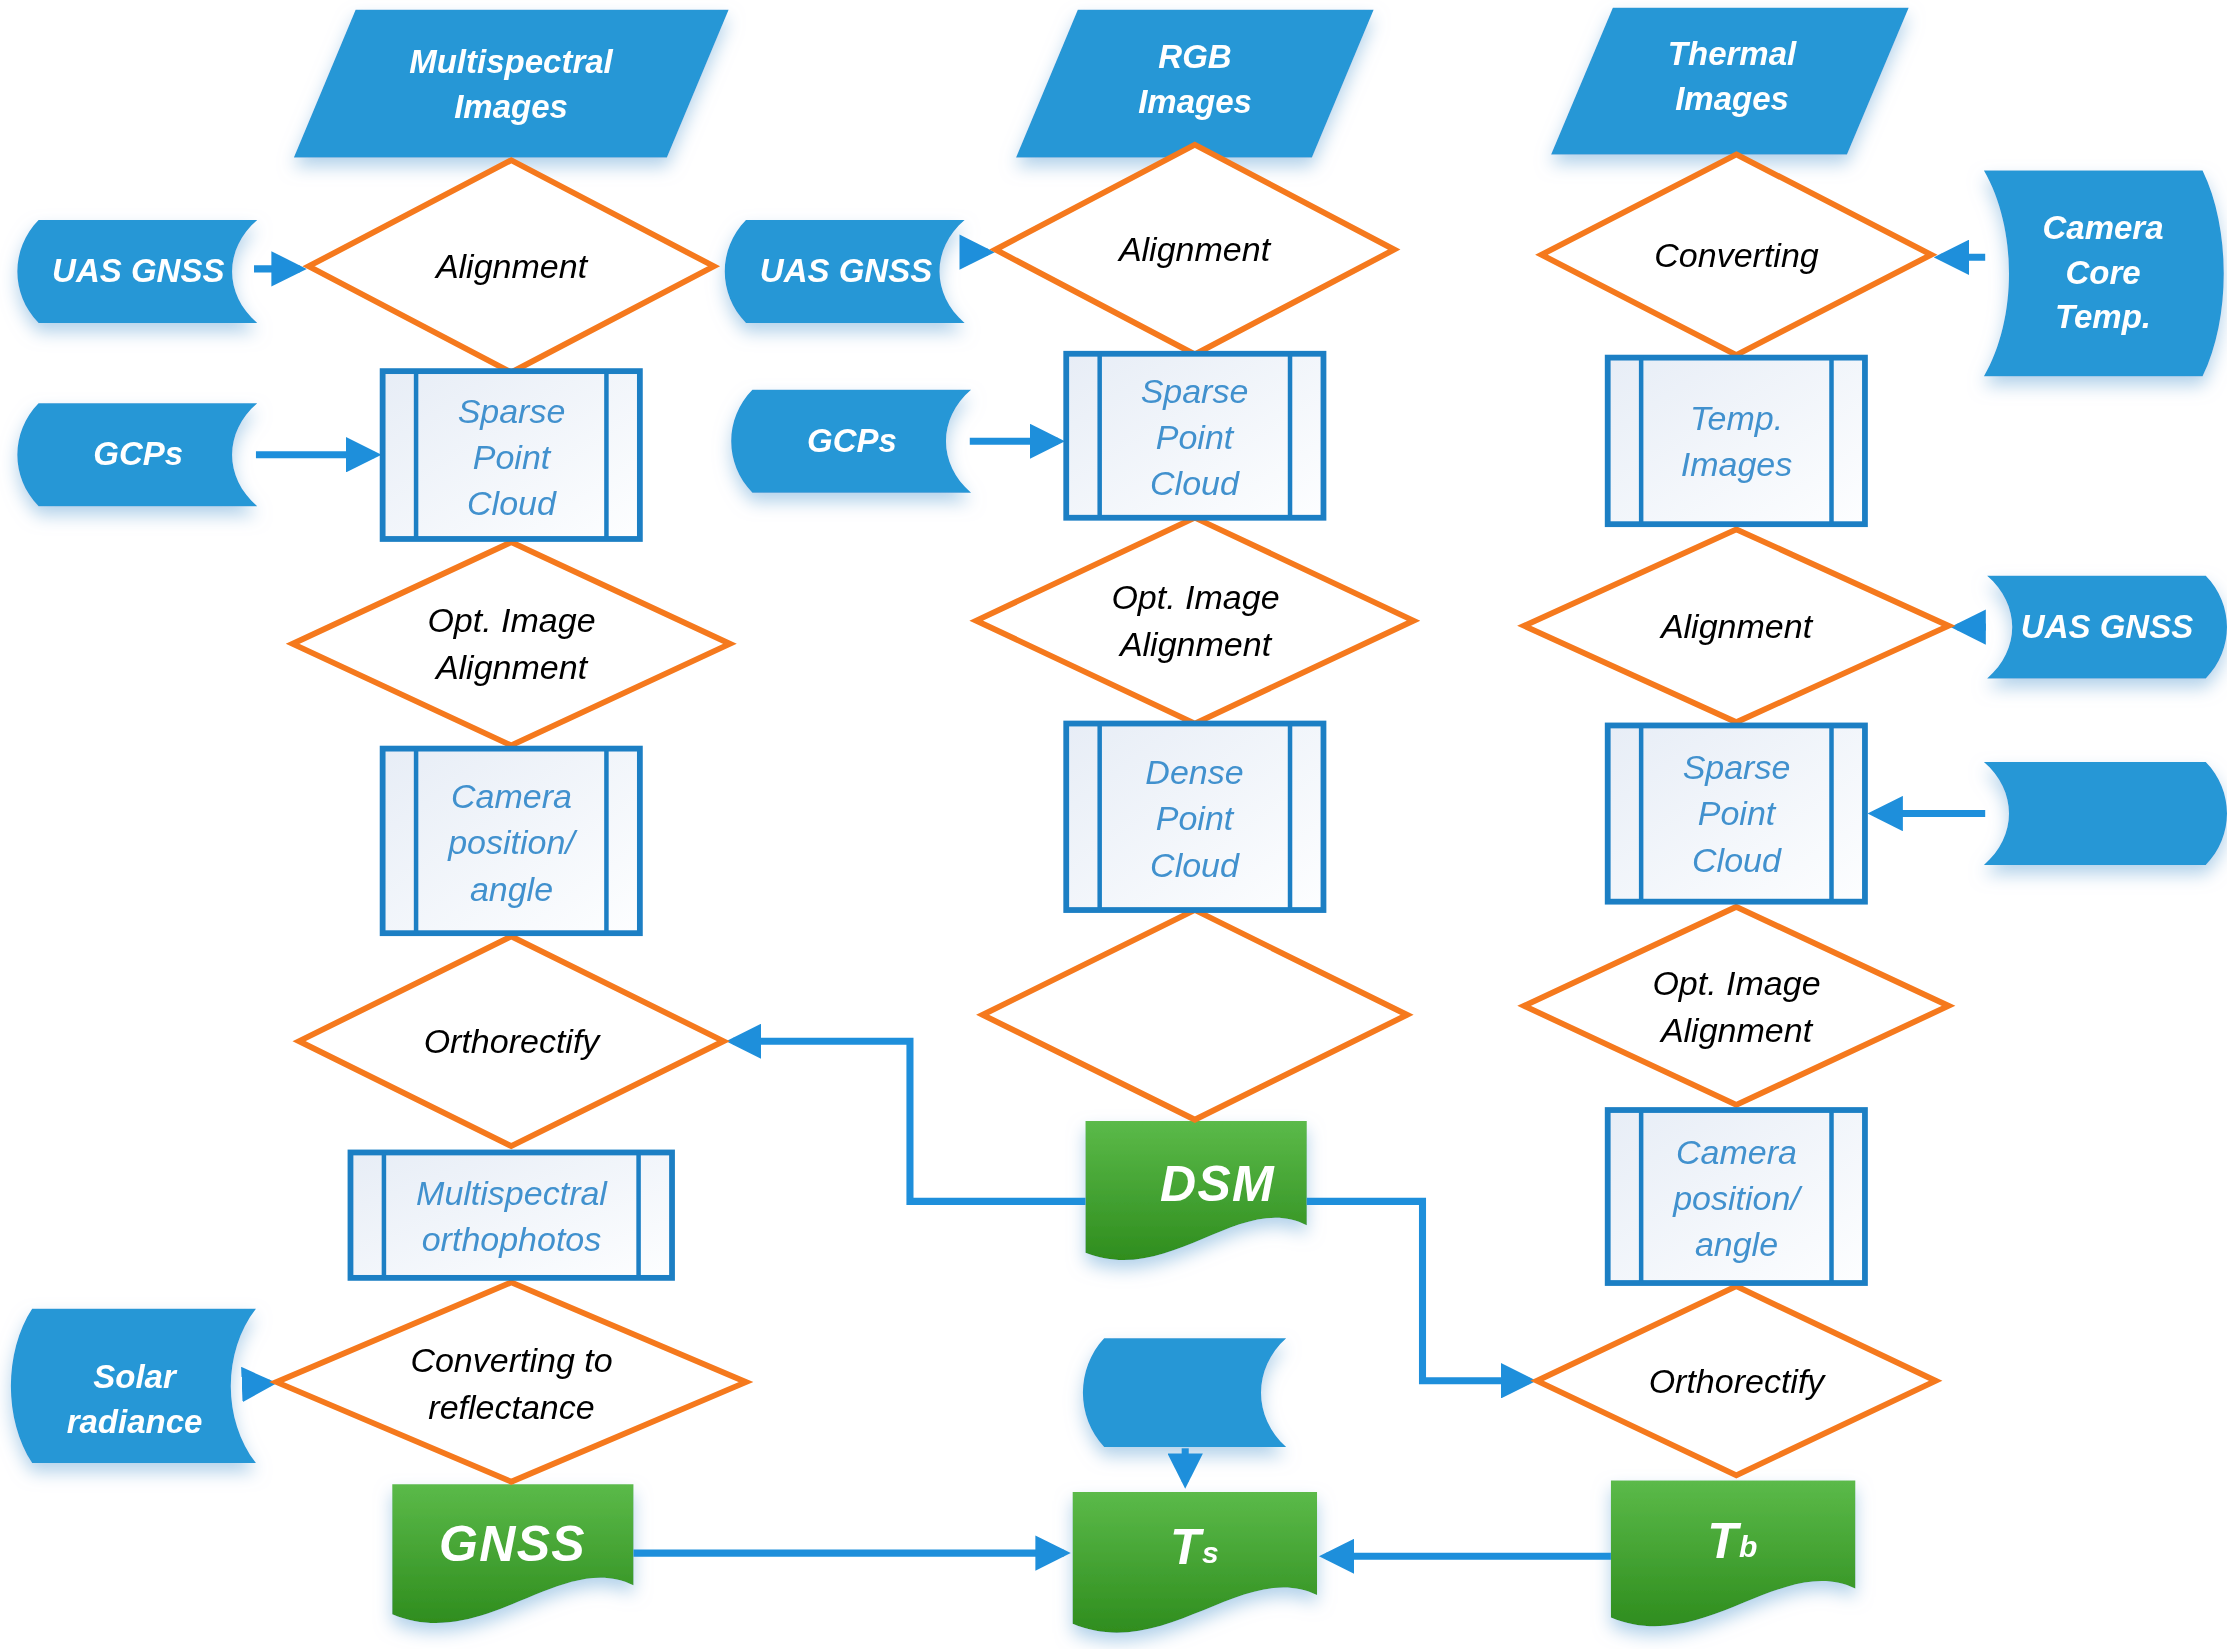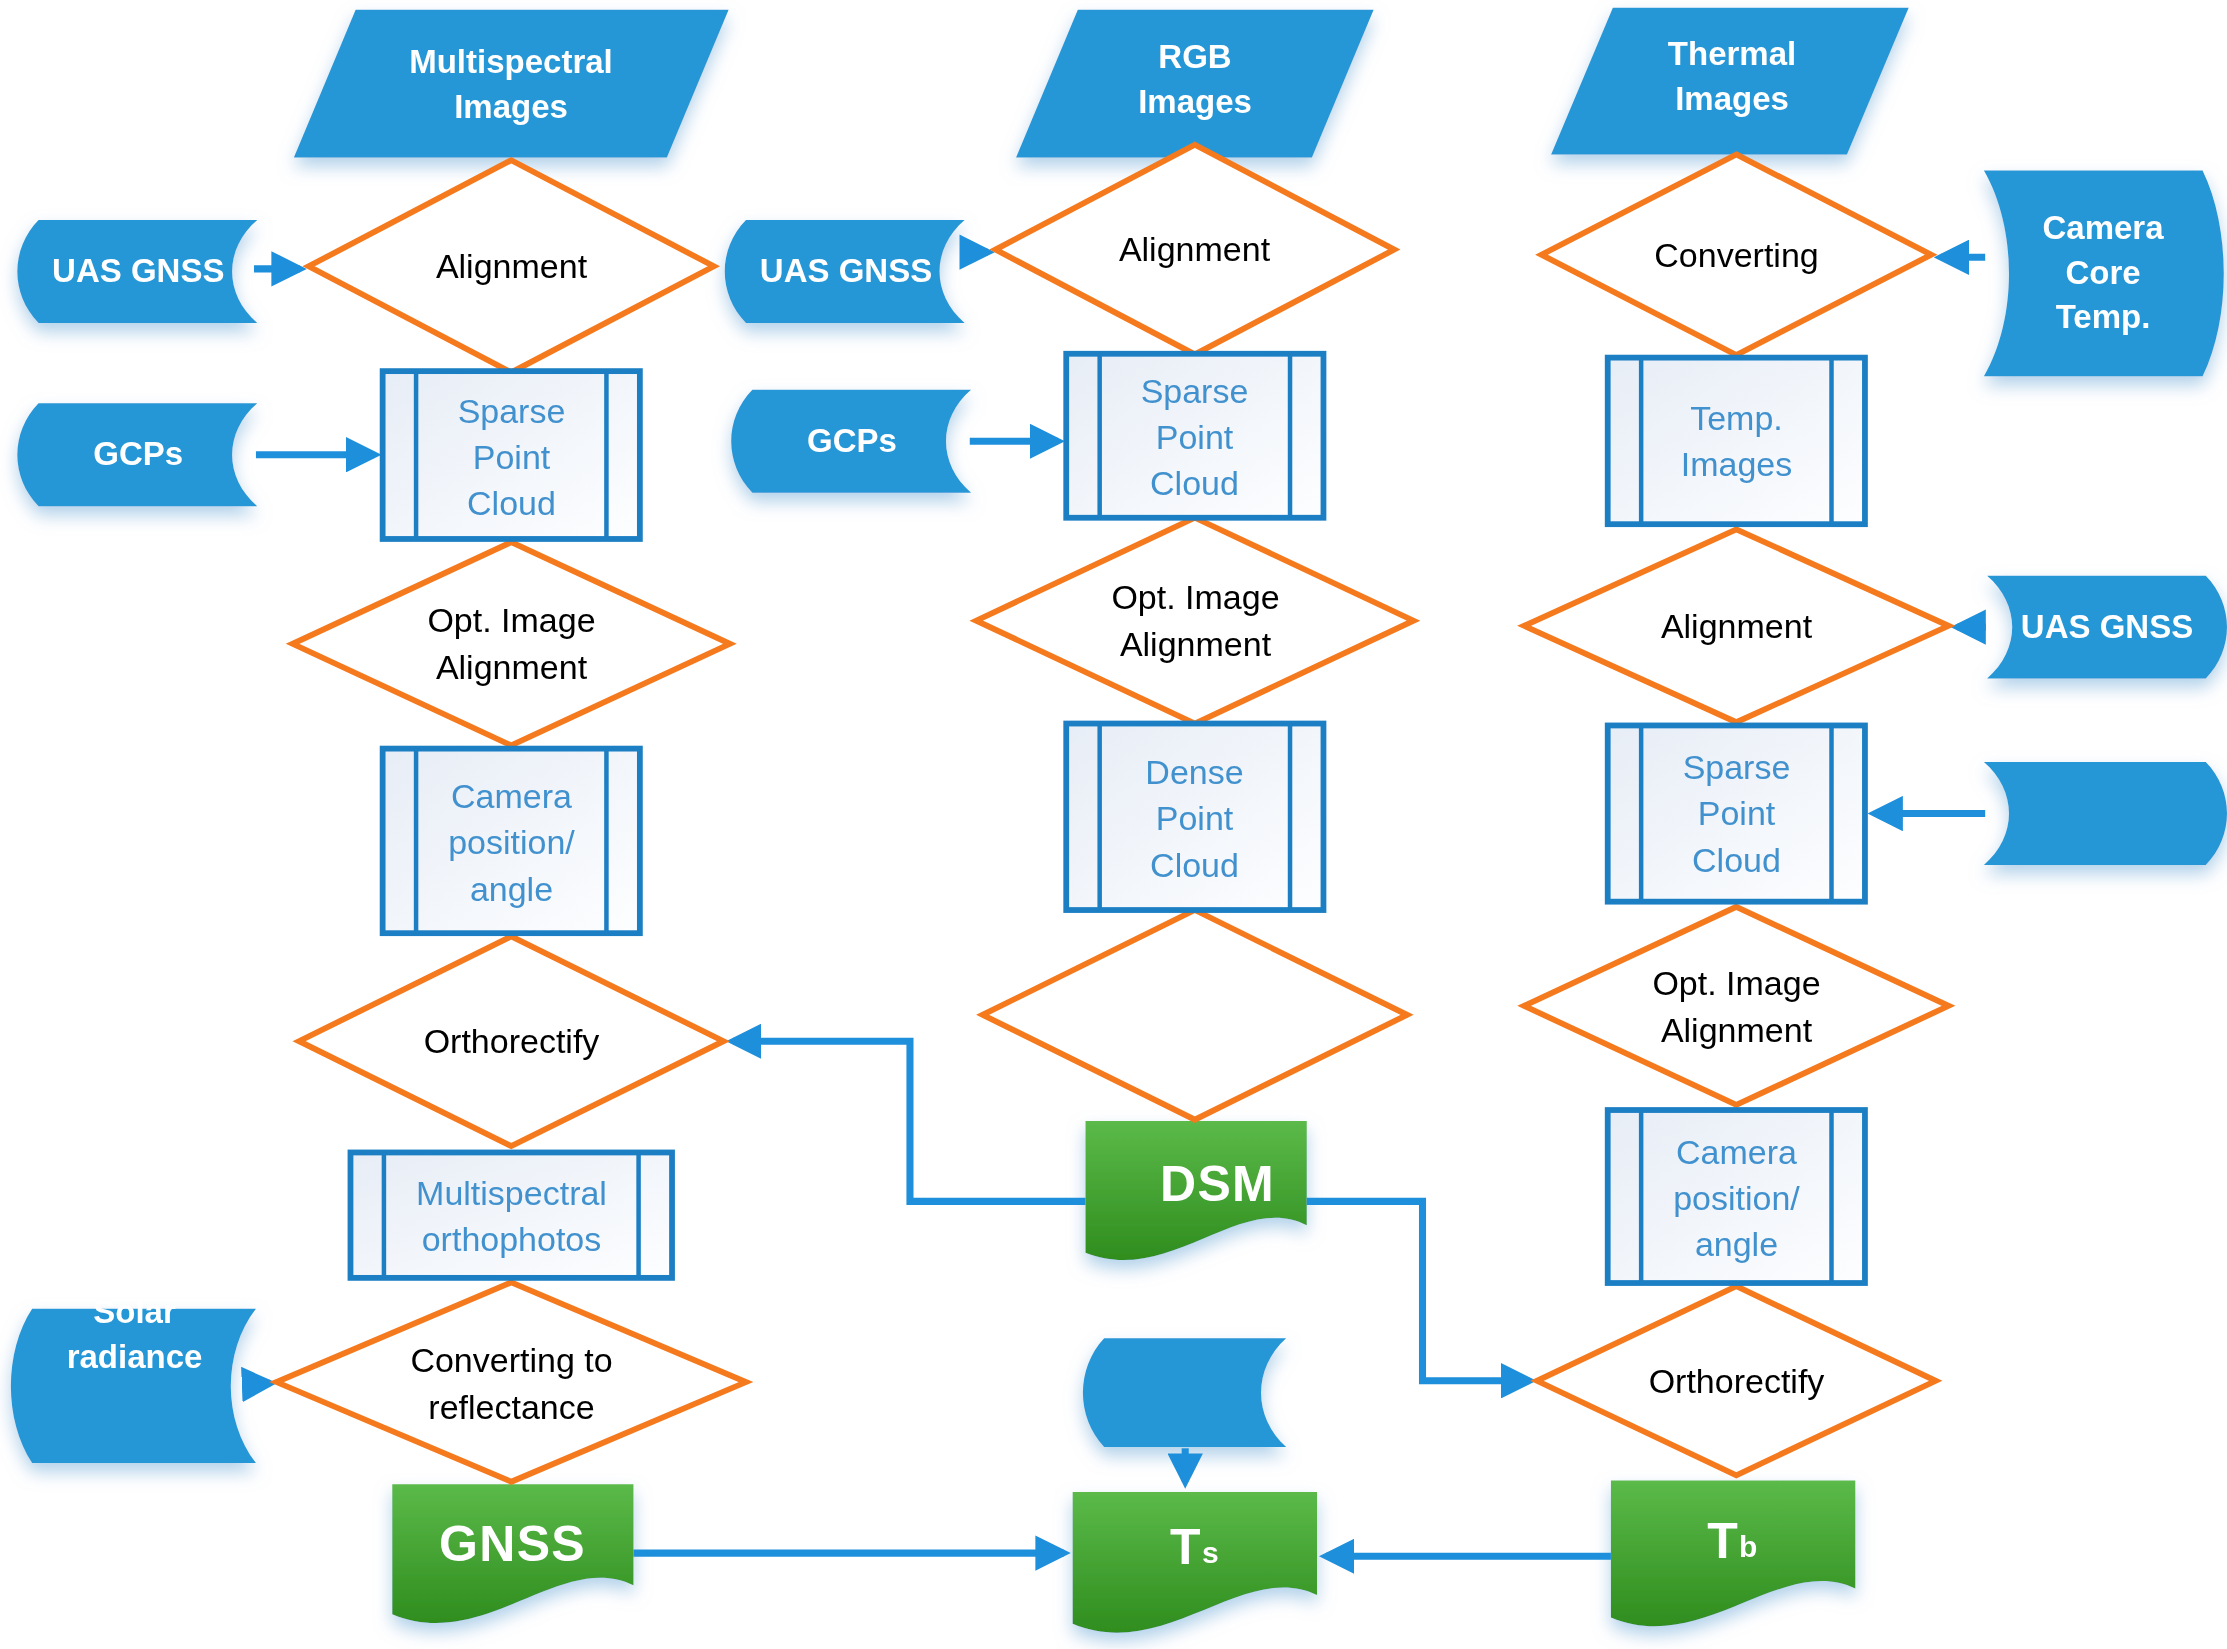--- a/index.html
+++ b/index.html
@@ -10,20 +10,21 @@
     font-family:"Liberation Sans",sans-serif;
     overflow:hidden;
   }
   #shapes{position:absolute;left:0;top:0;}
   .lbl{
     position:absolute;
     display:flex;align-items:center;justify-content:center;
     text-align:center;white-space:pre-line;
     line-height:1.36;
     pointer-events:none;
+    font-style:italic;
   }
   .t-inp{color:#ffffff;font-size:33px;font-weight:bold;}
   .t-dia{color:#000000;font-size:34px;font-weight:normal;}
   .t-box{color:#4191ce;font-size:34px;font-weight:normal;}
   .t-grn{color:#ffffff;font-size:50px;font-weight:bold;letter-spacing:1.3px;}
   .subsc{font-size:0.6em;position:relative;top:0.22em;font-weight:bold;}
 </style>
 </head>
 <body>
 
@@ -187,18 +188,18 @@
 </div>
 
 <div class="lbl t-inp" style="left:19.3px;top:220px;width:238px;height:103px;">UAS GNSS</div>
 <div class="lbl t-inp" style="left:19.3px;top:403px;width:238px;height:103px;">GCPs</div>
 <div class="lbl t-inp" style="left:727px;top:220px;width:238px;height:103px;">UAS GNSS</div>
 <div class="lbl t-inp" style="left:733px;top:390px;width:238px;height:103px;">GCPs</div>
 <div class="lbl t-inp" style="left:1984px;top:170px;width:238px;height:206px;">Camera
 Core
 Temp.</div>
 <div class="lbl t-inp" style="left:1988px;top:576px;width:238px;height:103px;">UAS GNSS</div>
-<div class="lbl t-inp" style="left:13px;top:1253px;width:243px;height:163px;">Solar
+<div class="lbl t-inp" style="left:13px;top:1318px;width:243px;height:163px;">Solar
 radiance</div>
 <div class="lbl t-inp" style="left:1085px;top:1259px;width:201px;height:109px;">LWin</div>
 
 </div>
 
 
 </body></html>

